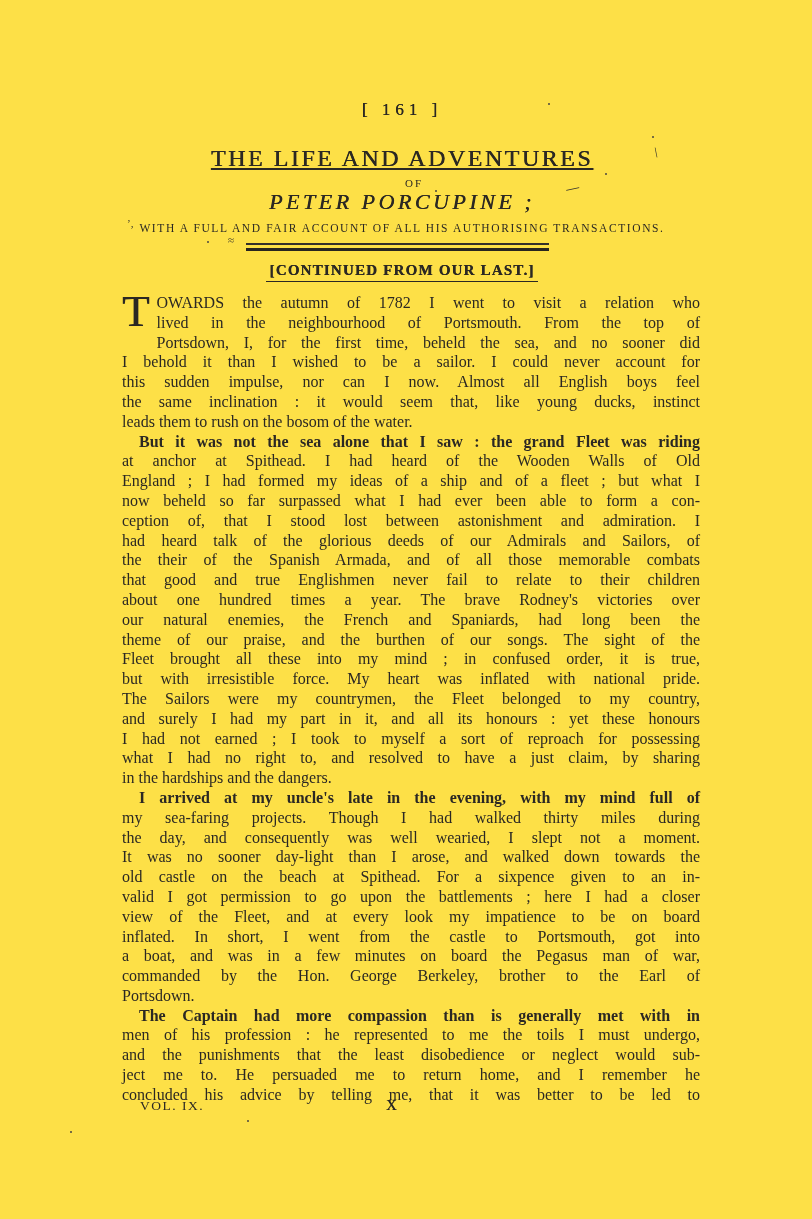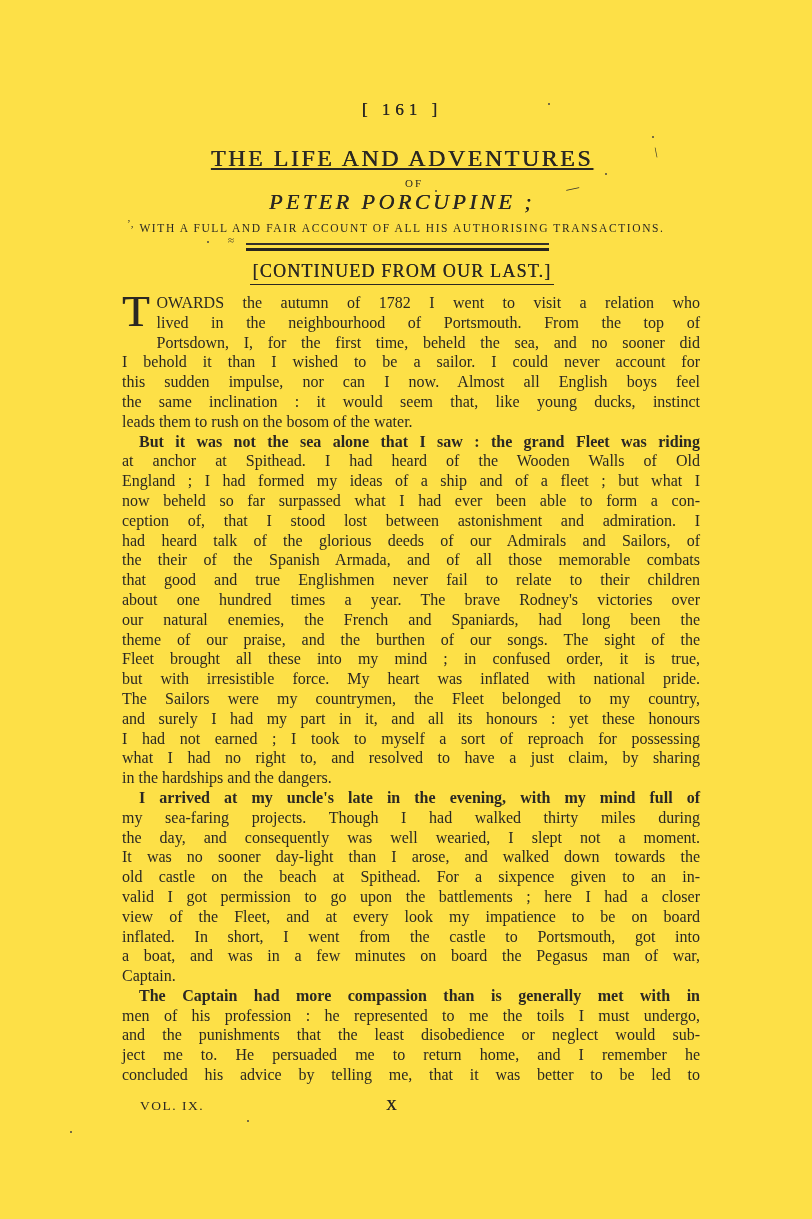--- a/index.html
+++ b/index.html
@@ -38,24 +38,25 @@
     position:absolute;top:222px;left:0;width:100%;
     font-size:11.5px;letter-spacing:1.6px;white-space:nowrap;
   }
   .rule{
     position:absolute;top:243px;left:136px;width:303px;height:3px;
     border-top:2px solid #34302a;border-bottom:3px solid #28251f;
   }
   .continued{position:absolute;top:261px;left:0;width:100%;}
   .continued span{
     display:inline-block;
-    font-size:18px;letter-spacing:1.2px;
+    font-size:15px;letter-spacing:1.2px;
     border-bottom:1.5px solid #2b2823;
     padding:0 3px 2px 3px;
     text-shadow:0.3px 0 0 currentColor;
+    font-weight:bold;
   }
   
   .bodycol{
     position:absolute;left:122px;top:293px;width:578px;
     font-size:16px;line-height:19.8px;
   }
   .para{margin:0;}
   .line{
     text-align:justify;
     text-align-last:justify;
@@ -133,21 +134,22 @@
       <div class="para indented">
         <div class="line">I arrived at my uncle's late in the evening, with my mind full of</div>
         <div class="line">my sea-faring projects. Though I had walked thirty miles during</div>
         <div class="line">the day, and consequently was well wearied, I slept not a moment.</div>
         <div class="line">It was no sooner day-light than I arose, and walked down towards the</div>
         <div class="line">old castle on the beach at Spithead. For a sixpence given to an in-</div>
         <div class="line">valid I got permission to go upon the battlements ; here I had a closer</div>
         <div class="line">view of the Fleet, and at every look my impatience to be on board</div>
         <div class="line">inflated. In short, I went from the castle to Portsmouth, got into</div>
         <div class="line">a boat, and was in a few minutes on board the Pegasus man of war,</div>
-        <div class="line endline">Captain.</div>
+        <div class="line">commanded by the Hon. George Berkeley, brother to the Earl of</div>
+        <div class="line endline">Portsdown.</div>
       </div>
       <div class="para indented">
         <div class="line">The Captain had more compassion than is generally met with in</div>
         <div class="line">men of his profession : he represented to me the toils I must undergo,</div>
         <div class="line">and the punishments that the least disobedience or neglect would sub-</div>
         <div class="line">ject me to. He persuaded me to return home, and I remember he</div>
         <div class="line">concluded his advice by telling me, that it was better to be led to</div>
       </div>
     </main>
 

